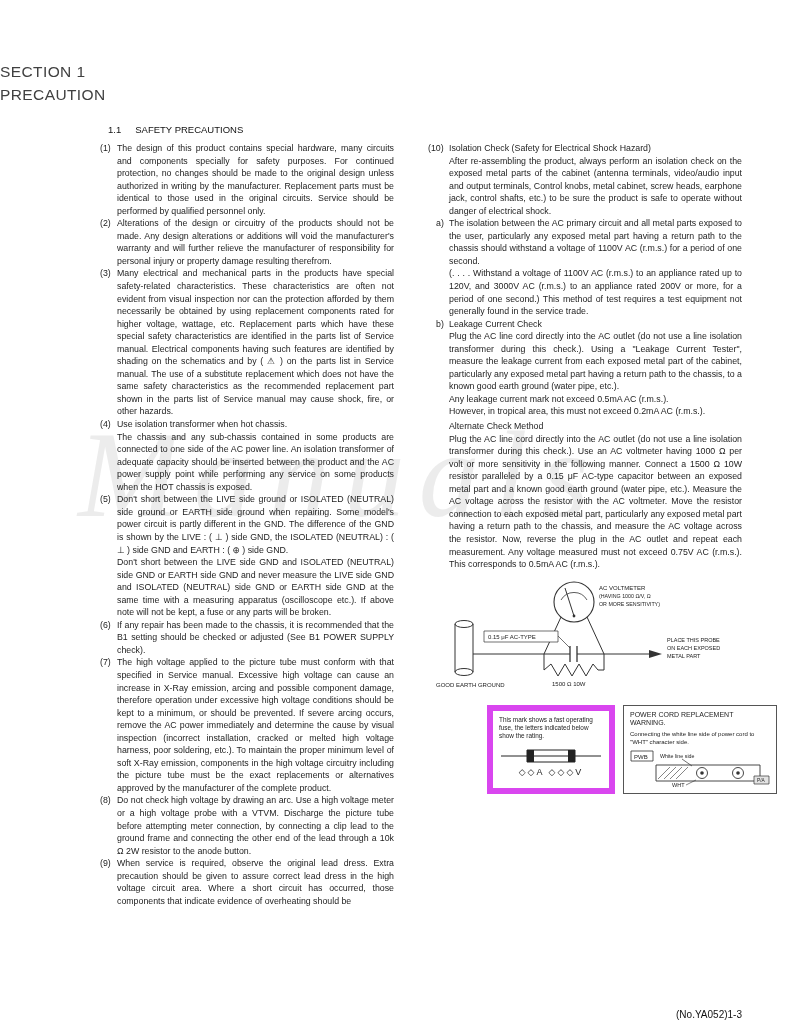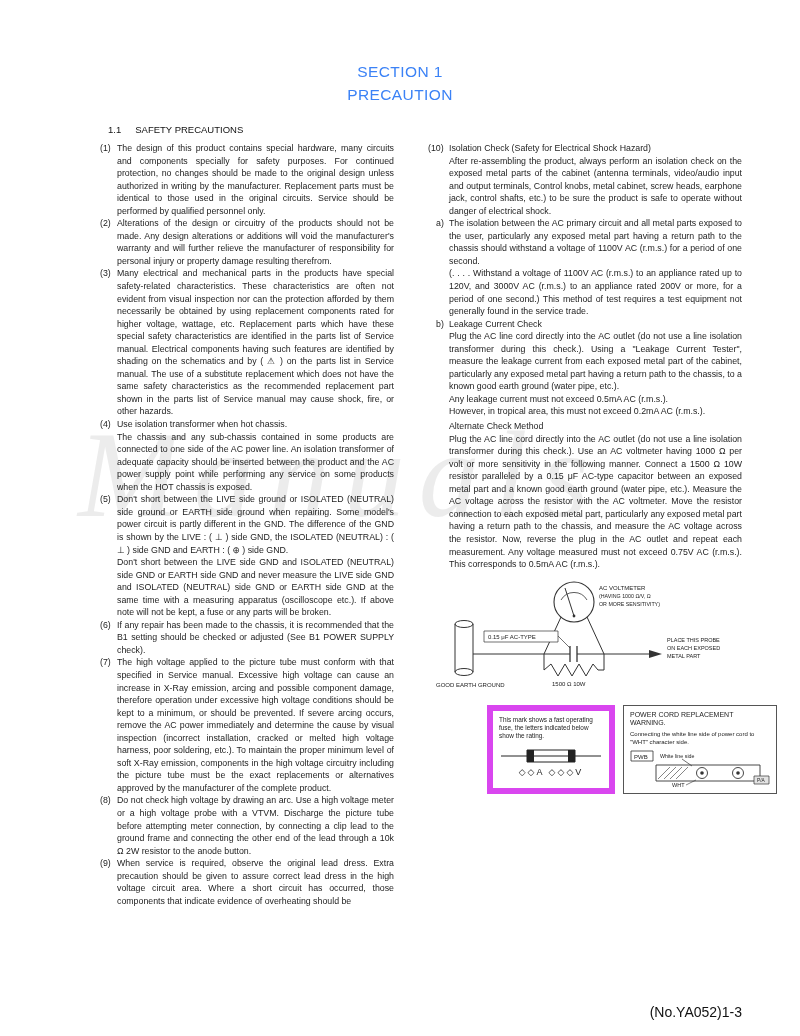--- a/index.html
+++ b/index.html
@@ -1,22 +1,22 @@
 <!DOCTYPE html>
 <html><head>
 <meta charset="utf-8">
 <style>
   html,body{margin:0;padding:0;}
   body{width:800px;height:1036px;background:#ffffff;color:#1b1b1b;
        font-family:"Liberation Sans",sans-serif;position:relative;overflow:hidden;}
   .watermark{position:absolute;top:405px;left:78px;z-index:0;pointer-events:none;
              font-family:"Liberation Serif",serif;font-style:italic;
              font-size:122px;letter-spacing:14px;color:rgba(70,70,70,0.10);white-space:nowrap;}
-  .title-block{position:absolute;top:60px;left:0;width:100%;text-align:center;
-               font-size:15.5px;line-height:23px;letter-spacing:0.4px;color:#3b82f6;z-index:1;}
+  .title-block{position:absolute;top:60px;left:0;width:100%;
+               font-size:15.5px;line-height:23px;letter-spacing:0.4px;color:#404040;z-index:1;}
   .sec-heading{position:absolute;top:124px;left:85px;font-size:9.5px;z-index:1;color:#111;margin-left:23px;}
   .sec-heading .num{margin-right:14px;}
   .col{position:absolute;top:142px;font-size:8.8px;line-height:12.55px;
        text-align:justify;z-index:1;color:#1d1d1d;}
   .col-left{left:100px;width:294px;}
   .col-right{left:428px;width:314px;}
   .item{position:relative;padding-left:17px;}
   .item>.num{position:absolute;left:0;top:0;}
   .r-item{position:relative;padding-left:21px;}
   .r-item>.num{position:absolute;left:0;top:0;}
@@ -25,21 +25,21 @@
   .indent{margin-left:21px;}
   .spread{word-spacing:7px;}
   .alt{margin-left:21px;margin-top:2px;}
   .circuit-wrap{margin:5px 0 3px 6px;}
   .boxes{display:flex;gap:8px;margin-left:27px;margin-top:7px;text-align:left;}
   .fuse-box{width:131px;border:6px solid #d946ef;padding:5px 6px;font-size:6.4px;line-height:8px;margin-left:32px;}
   .power-box{width:156px;border:1px solid #555;padding:5px 6px;font-size:6px;line-height:8px;}
   .power-box .pb-title{font-size:7px;line-height:8.5px;margin-bottom:2px;}
   .fuse-sym{display:block;margin:7px auto 2px;}
   .fuse-row{text-align:center;font-size:9px;letter-spacing:2px;margin-top:3px;color:#222;}
-  .page-num{position:absolute;right:58px;bottom:16px;font-size:14px;z-index:1;color:#111;margin-top:33px;}
+  .page-num{position:absolute;right:58px;bottom:16px;font-size:10px;z-index:1;color:#111;margin-top:33px;}
   svg{display:block;}
   svg text{font-family:"Liberation Sans",sans-serif;fill:#222;}
   svg line,svg rect,svg circle,svg ellipse,svg path,svg polyline{vector-effect:non-scaling-stroke;}
 </style>
 </head>
 <body>
 
 <div class="watermark">Manuals</div>
 
 <div class="title-block">
@@ -103,21 +103,21 @@
   <div class="sub">
     <span class="lbl">a)</span>
     <div>The isolation between the AC primary circuit and all metal parts exposed to the user, particularly any exposed metal part having a return path to the chassis should withstand a voltage of 1100V AC (r.m.s.) for a period of one second.</div>
     <div>(. . . . Withstand a voltage of 1100V AC (r.m.s.) to an appliance rated up to 120V, and 3000V AC (r.m.s.) to an appliance rated 200V or more, for a period of one second.) This method of test requires a test equipment not generally found in the service trade.</div>
   </div>
 
   <div class="sub">
     <span class="lbl">b)</span>
     <div>Leakage Current Check</div>
     <div>Plug the AC line cord directly into the AC outlet (do not use a line isolation transformer during this check.). Using a "Leakage Current Tester", measure the leakage current from each exposed metal part of the cabinet, particularly any exposed metal part having a return path to the chassis, to a known good earth ground (water pipe, etc.).</div>
-    <div>Any leakage current must not exceed 0.5mA AC (r.m.s.).</div>
+    <div>Any leakage current mark not exceed 0.5mA AC (r.m.s.).</div>
     <div>However, in tropical area, this must not exceed 0.2mA AC (r.m.s.).</div>
   </div>
 
   <div class="alt">
     <div>Alternate Check Method</div>
     <div>Plug the AC line cord directly into the AC outlet (do not use a line isolation transformer during this check.). Use an AC voltmeter having 1000 Ω per volt or more sensitivity in the following manner. Connect a 1500 Ω 10W resistor paralleled by a 0.15 μF AC-type capacitor between an exposed metal part and a known good earth ground (water pipe, etc.). Measure the AC voltage across the resistor with the AC voltmeter. Move the resistor connection to each exposed metal part, particularly any exposed metal part having a return path to the chassis, and measure the AC voltage across the resistor. Now, reverse the plug in the AC outlet and repeat each measurement. Any voltage measured must not exceed 0.75V AC (r.m.s.). This corresponds to 0.5mA AC (r.m.s.).</div>
   </div>
 
   <div class="circuit-wrap">
     <svg width="302" height="122" viewBox="0 0 302 122">

